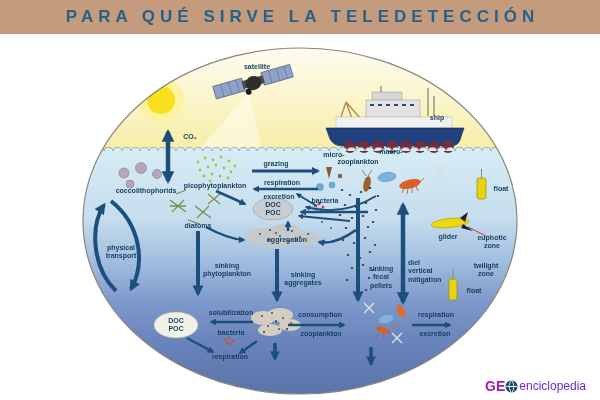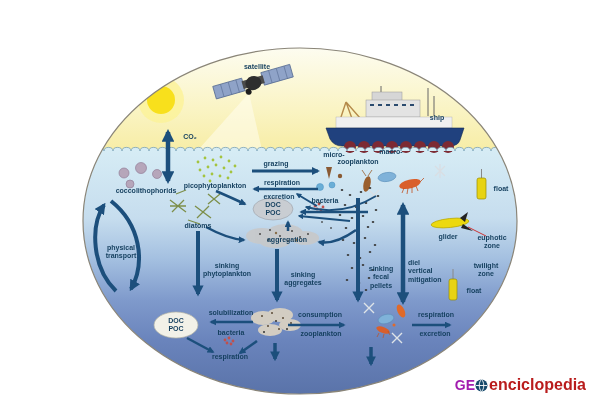--- a/index.html
+++ b/index.html
@@ -10,27 +10,30 @@
   .title{margin:0;font-size:17px;font-weight:bold;letter-spacing:5px;text-indent:5px;
          color:#26618a;white-space:nowrap;}
   .scene{position:absolute;left:0;top:0;width:600px;height:400px;}
   .scene svg{position:absolute;left:0;top:0;}
   .lbl{position:absolute;transform:translate(-50%,-50%);font-size:7px;font-weight:bold;
        color:#143f5e;line-height:1.18;text-align:center;white-space:pre-line;}
   .lbl-left{text-align:left;transform:translate(0,-50%);}
   .logo{position:absolute;right:14px;bottom:6px;display:flex;align-items:center;}
   .logo-ge{font-size:14px;font-weight:bold;color:#a21caf;}
   .logo-globe{margin:0 1px 0 0;display:block;}
-  .logo-rest{font-size:16px;font-weight:bold;color:#b91c1c;}
+  .logo-rest{font-size:12px;font-weight:normal;color:#6d28d9;}
 </style>
 </head>
 <body>
 
 <div class="stage">
 
+  <header class="topbar">
+    <h1 class="title">PARA QUÉ SIRVE LA TELEDETECCIÓN</h1>
+  </header>
 
   <div class="scene">
     <svg width="600" height="400" viewBox="0 0 600 400">
       <defs>
         <clipPath id="eclip">
             <ellipse cx="300" cy="221" rx="217" ry="173"></ellipse>
           </clipPath>
         <linearGradient id="skyGrad" x1="0" y1="48" x2="0" y2="150" gradientUnits="userSpaceOnUse">
           <stop offset="0" stop-color="#fdfcf0"></stop>
             <stop offset="0.6" stop-color="#faf4c4"></stop>

